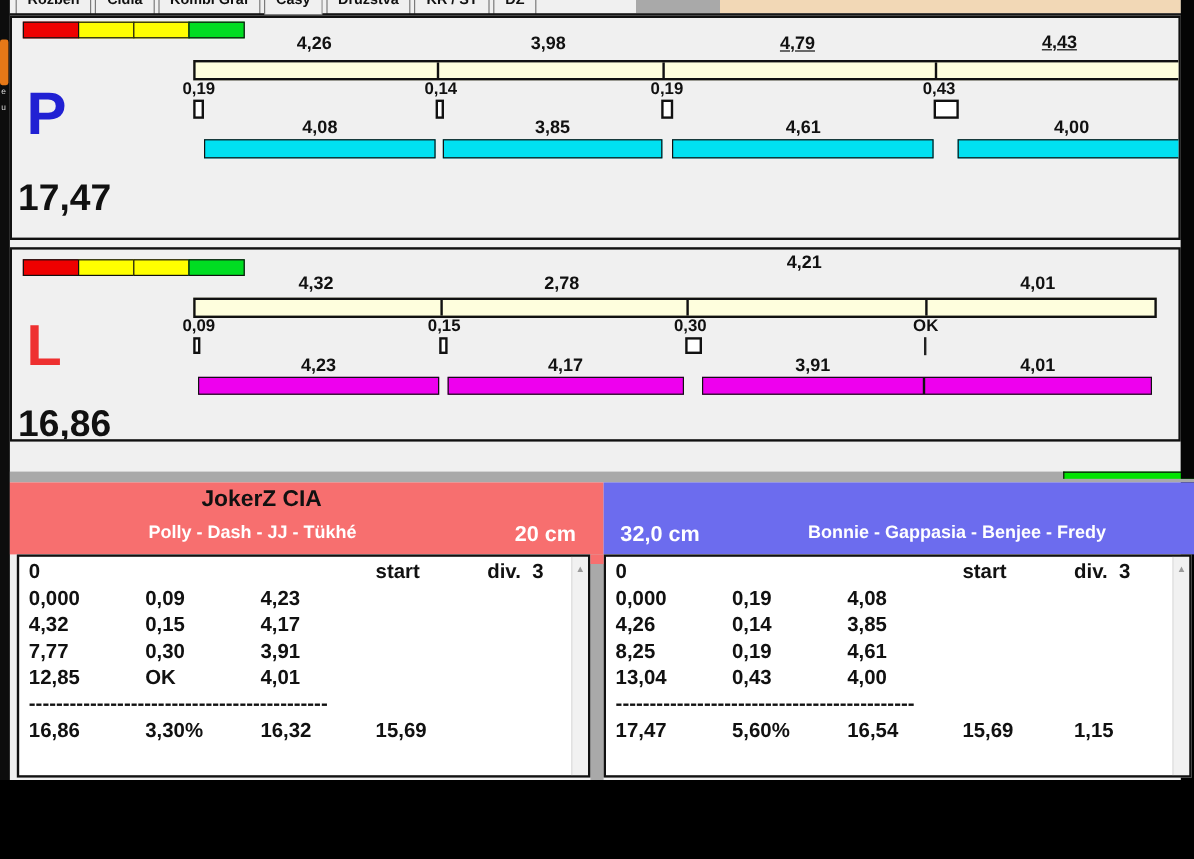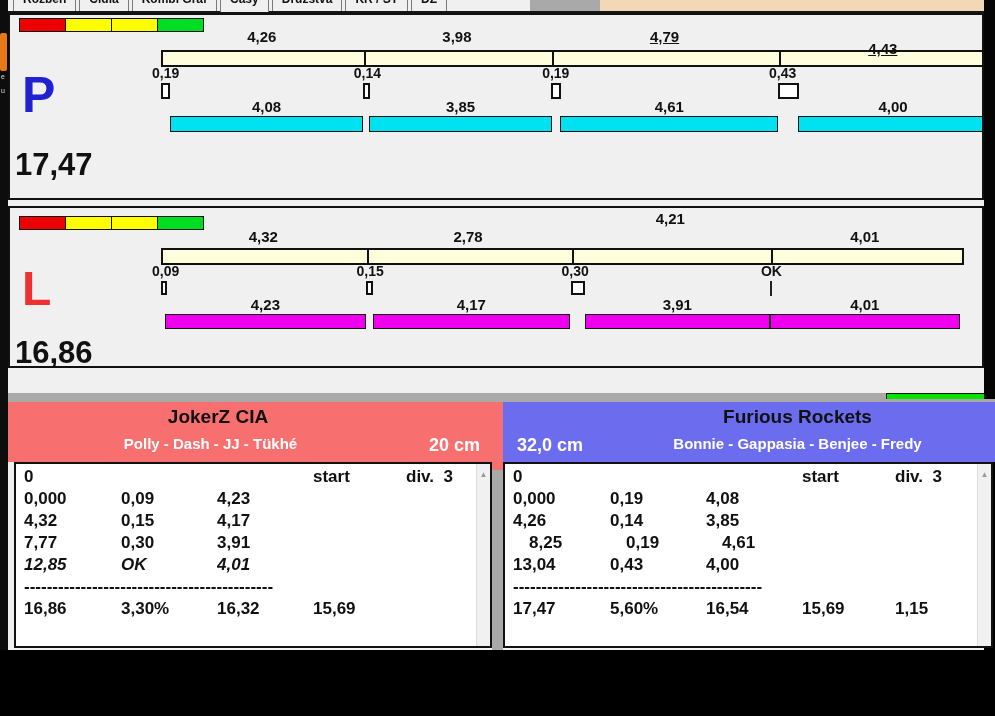--- a/index.html
+++ b/index.html
@@ -94,21 +94,21 @@
       <div class="seglabel" style="position: absolute; left: 352.711px; top: 15px; width: 188.453px;">3,98</div>
       <div class="gaplabel" style="position: absolute; left: 343.711px; top: 52px;">0,14</div>
       <div class="gapbox" style="position: absolute; left: 352.711px; top: 68px; width: 6.96045px; height: 16px;"></div>
       <div class="botseg" style="position: absolute; left: 359.34px; top: 101px; width: 182.298px; height: 16px; background: rgb(0, 225, 241);"></div>
       <div class="seglabel" style="position: absolute; left: 359.34px; top: 85px; width: 182.298px;">3,85</div>
       <div class="seglabel" style="position: absolute; left: 541.164px; top: 15px; width: 226.806px; text-decoration: underline;">4,79</div>
       <div class="gaplabel" style="position: absolute; left: 532.164px; top: 52px;">0,19</div>
       <div class="gapbox" style="position: absolute; left: 541.164px; top: 68px; width: 9.44632px; height: 16px;"></div>
       <div class="botseg" style="position: absolute; left: 550.16px; top: 101px; width: 218.284px; height: 16px; background: rgb(0, 225, 241);"></div>
       <div class="seglabel" style="position: absolute; left: 550.16px; top: 85px; width: 218.284px;">4,61</div>
-      <div class="seglabel" style="position: absolute; left: 767.971px; top: 27px; width: 209.76px; text-decoration: underline;">4,43</div>
+      <div class="seglabel" style="position: absolute; left: 767.971px; top: 14px; width: 209.76px; text-decoration: underline;">4,43</div>
       <div class="gaplabel" style="position: absolute; left: 758.971px; top: 52px;">0,43</div>
       <div class="gapbox" style="position: absolute; left: 767.971px; top: 68px; width: 21.3785px; height: 16px;"></div>
       <div class="botseg" style="position: absolute; left: 788.331px; top: 101px; width: 189.4px; height: 16px; background: rgb(0, 225, 241);"></div>
       <div class="seglabel" style="position: absolute; left: 788.331px; top: 85px; width: 189.4px;">4,00</div>
     </div>
   <div id="laneL" class="abs lane">
       <div class="indbox" style="position: absolute; left: 9px; top: 8px; width: 47px; height: 14px; background: rgb(238, 0, 0);"></div>
       <div class="indbox" style="position: absolute; left: 55px; top: 8px; width: 47px; height: 14px; background: rgb(255, 255, 0);"></div>
       <div class="indbox" style="position: absolute; left: 101px; top: 8px; width: 47px; height: 14px; background: rgb(255, 255, 0);"></div>
       <div class="indbox" style="position: absolute; left: 147px; top: 8px; width: 47px; height: 14px; background: rgb(0, 221, 34);"></div>
@@ -142,21 +142,20 @@
     </div>
 
   <div id="graystrip" class="abs"></div>
   <div id="greenbar" class="abs" style="background: rgb(0, 228, 0);"></div>
 
   <div id="teamL" class="abs teamheader" style="background: rgb(247, 111, 111);">
     <div class="teamname" style="left:0;width:420px;">JokerZ CIA</div>
     <div class="teammembers" style="left:0;width:405px;">Polly - Dash - JJ - Tükhé</div>
   </div>
   <div id="teamR" class="abs teamheader" style="background: rgb(108, 108, 238);">
-    <div class="teamname" style="left:107px;width:375px;">Furious Rockets</div>
     <div class="teammembers" style="left:107px;width:375px;">Bonnie - Gappasia - Benjee - Fredy</div>
   </div>
   <div id="jumpL" class="abs jump">20 cm</div>
   <div id="jumpR" class="abs jump">32,0 cm</div>
 
   <div id="tableL" class="abs ttable">
       <div class="trow" style="position: absolute; top: 3px;">
         <span class="tcell">0</span>
         <span class="tcell"></span>
         <span class="tcell"></span>
@@ -177,21 +176,21 @@
         <span class="tcell"></span>
         <span class="tcell"></span>
       </div>
       <div class="trow" style="position: absolute; top: 69px;">
         <span class="tcell">7,77</span>
         <span class="tcell">0,30</span>
         <span class="tcell">3,91</span>
         <span class="tcell"></span>
         <span class="tcell"></span>
       </div>
-      <div class="trow" style="position: absolute; top: 91px; font-style: italic;">
+      <div class="trow" style="position: absolute; top: 91px;">
         <span class="tcell">12,85</span>
         <span class="tcell">OK</span>
         <span class="tcell">4,01</span>
         <span class="tcell"></span>
         <span class="tcell"></span>
       </div>
       <div class="dashrow" style="position: absolute; top: 113px;">--------------------------------------------</div>
       <div class="trow" style="position: absolute; top: 135px;">
         <span class="tcell">16,86</span>
         <span class="tcell">3,30%</span>
@@ -218,21 +217,21 @@
         <span class="tcell"></span>
         <span class="tcell"></span>
       </div>
       <div class="trow" style="position: absolute; top: 47px;">
         <span class="tcell">4,26</span>
         <span class="tcell">0,14</span>
         <span class="tcell">3,85</span>
         <span class="tcell"></span>
         <span class="tcell"></span>
       </div>
-      <div class="trow" style="position: absolute; top: 69px; margin-left: 16px;">
+      <div class="trow" style="position: absolute; top: 69px;">
         <span class="tcell">8,25</span>
         <span class="tcell">0,19</span>
         <span class="tcell">4,61</span>
         <span class="tcell"></span>
         <span class="tcell"></span>
       </div>
       <div class="trow" style="position: absolute; top: 91px;">
         <span class="tcell">13,04</span>
         <span class="tcell">0,43</span>
         <span class="tcell">4,00</span>

